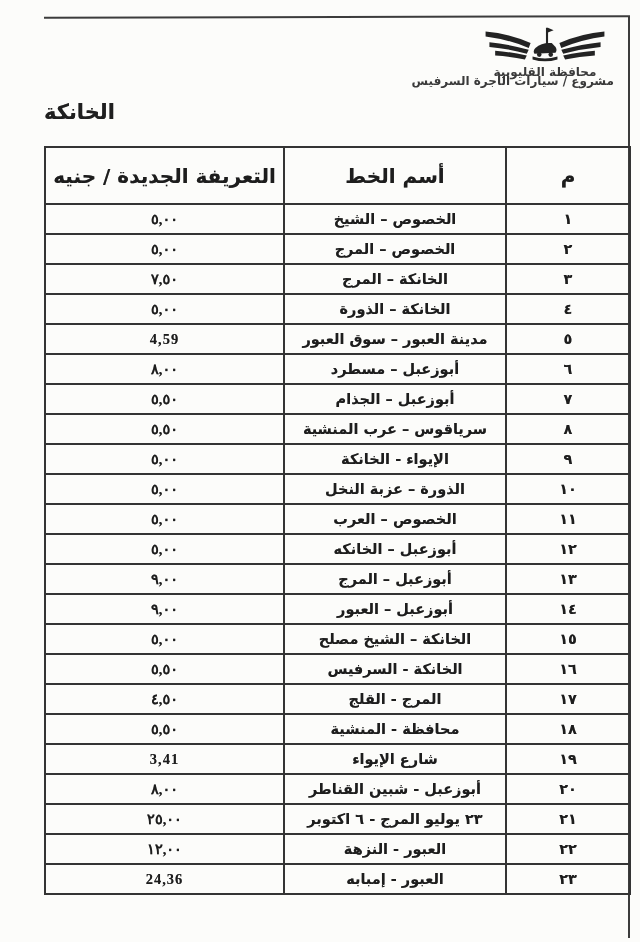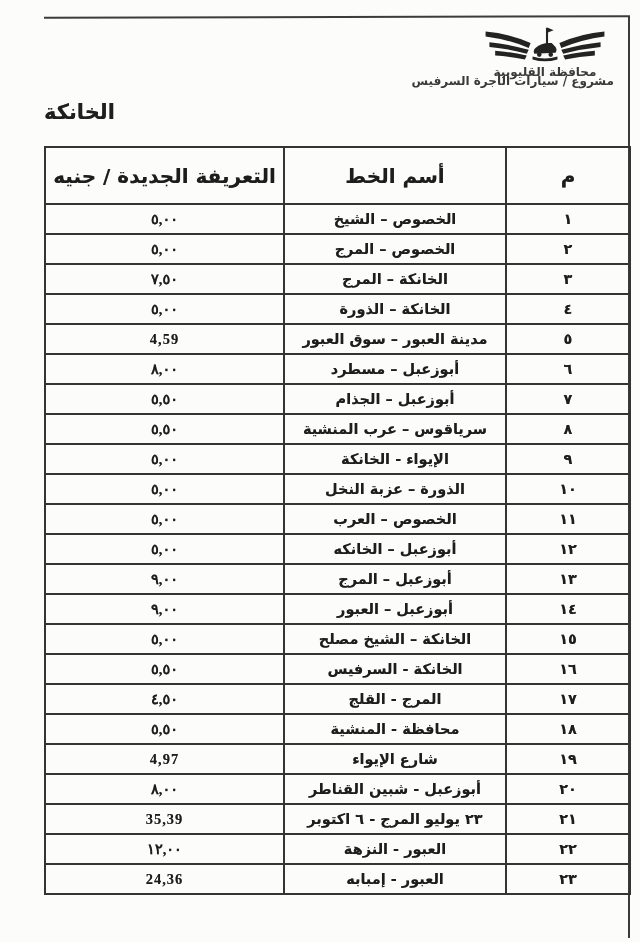--- a/index.html
+++ b/index.html
@@ -207,33 +207,33 @@
 
       <tr>
         <td class="index-cell">١٨</td>
         <td class="line-cell">محافظة - المنشية</td>
         <td class="tariff-cell">٥,٥٠</td>
       </tr>
 
       <tr>
         <td class="index-cell">١٩</td>
         <td class="line-cell">شارع الإيواء</td>
-        <td class="tariff-cell">4,97</td>
+        <td class="tariff-cell">3,41</td>
       </tr>
 
       <tr>
         <td class="index-cell">٢٠</td>
         <td class="line-cell">أبوزعبل - شبين القناطر</td>
         <td class="tariff-cell">٨,٠٠</td>
       </tr>
 
       <tr>
         <td class="index-cell">٢١</td>
         <td class="line-cell">٢٣ يوليو المرج - ٦ اكتوبر</td>
-        <td class="tariff-cell">35,39</td>
+        <td class="tariff-cell">٢٥,٠٠</td>
       </tr>
 
       <tr>
         <td class="index-cell">٢٢</td>
         <td class="line-cell">العبور - النزهة</td>
         <td class="tariff-cell">١٢,٠٠</td>
       </tr>
 
       <tr>
         <td class="index-cell">٢٣</td>

